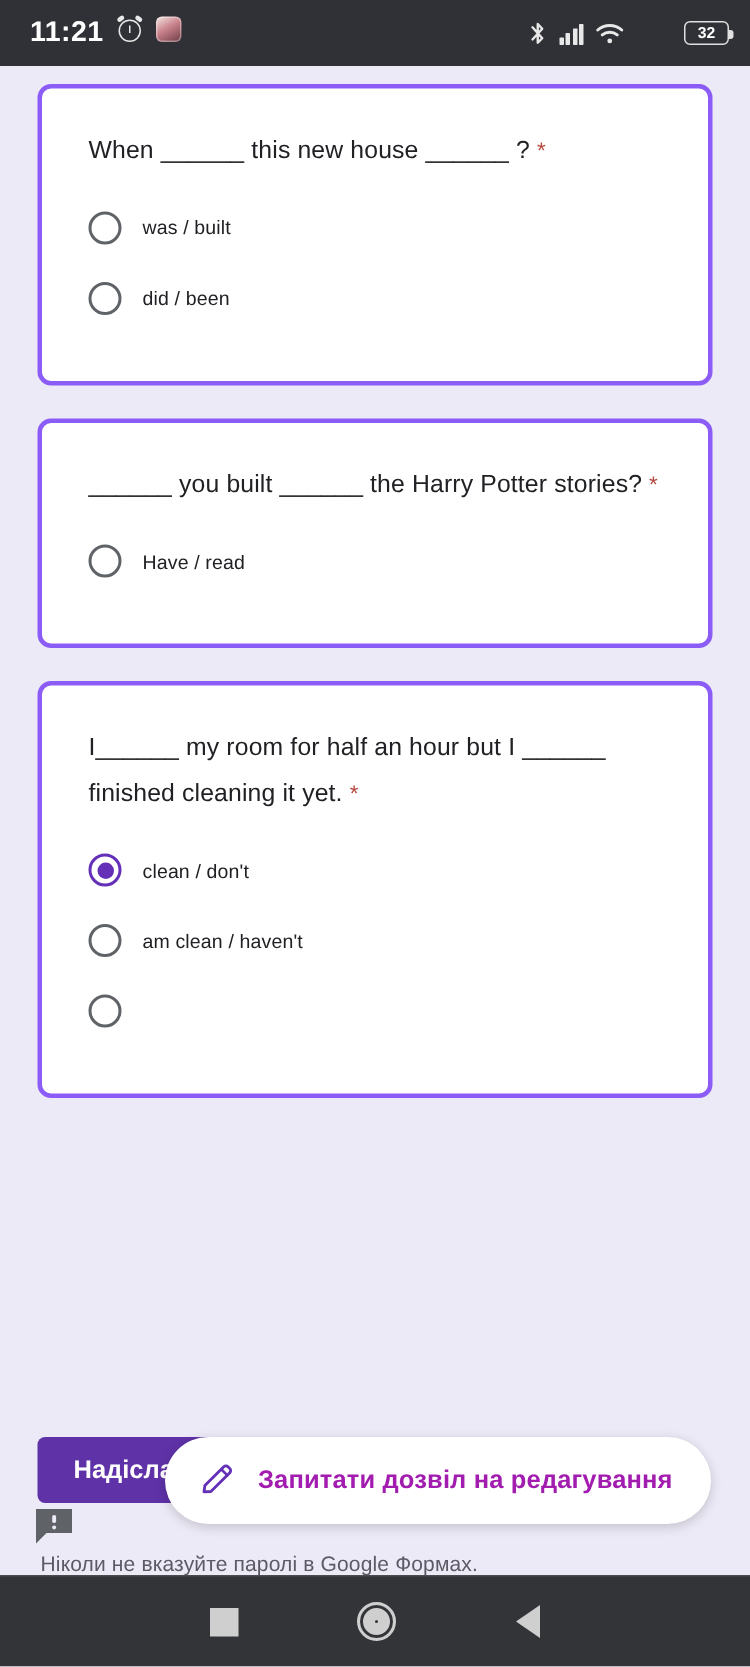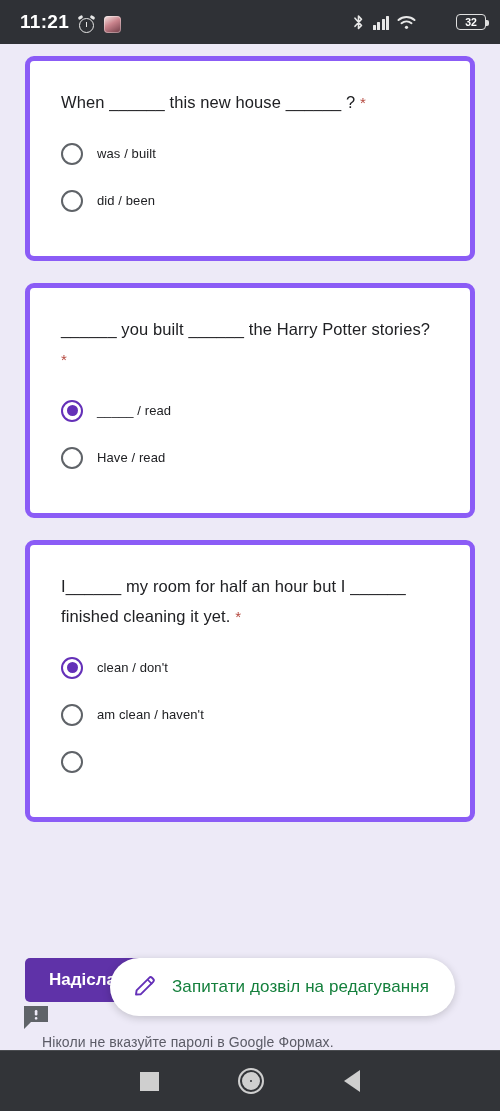--- a/index.html
+++ b/index.html
@@ -17,21 +17,21 @@
   
   .status-bar {
     height: 44px;
     background: #2f3136;
     display: flex;
     align-items: center;
     justify-content: space-between;
     padding: 0 14px 0 20px;
     color: #ffffff;
   }
-  .status-left { display: flex; align-items: flex-end; gap: 9px; }
+  .status-left { display: flex; align-items: flex-start; gap: 9px; }
   .status-time { font-size: 19px; font-weight: bold; letter-spacing: .3px; }
   .status-right { display: flex; align-items: center; gap: 8px; }
   .icon-alarm { width: 17px; height: 17px; position: relative; display:inline-block;}
   .icon-alarm .face {
     position: absolute; left: 1px; top: 2px; width: 15px; height: 15px;
     border: 1.6px solid #e8e8e8; border-radius: 50%;
   }
   .icon-alarm .face:after{
     content:""; position:absolute; left:6px; top:3px; width:1.4px;height:5px;
     background:#e8e8e8;
@@ -68,21 +68,21 @@
 
   
   .form-scroll {
     position: relative;
     height: 1006px;
     padding: 12px 25px 0 25px;
     overflow: hidden;
   }
   .card {
     background: #ffffff;
-    border: 5px solid #8b5cf6;
+    border: 3px solid #8b5cf6;
     border-radius: 9px;
     padding: 26px 30px 26px 31px;
     margin-bottom: 22px;
   }
   .question {
     font-size: 16.5px;
     line-height: 1.85;
     color: #202124;
     margin-bottom: 18px;
     letter-spacing: .1px;
@@ -148,42 +148,42 @@
     overflow: hidden;
     white-space: nowrap;
   }
   .report-icon {
     position: absolute;
     left: 22px; top: 53px;
     width: 28px; height: 26px;
   }
   .footer-note {
     position: absolute;
-    left: 42px; top: 82px;
+    left: 27px; top: 82px;
     font-size: 14px;
     color: #5b5b66;
     letter-spacing: .1px;
   }
   .permission-pill {
     position: absolute;
     left: 110px; top: 958px;
     height: 58px;
     background: #ffffff;
     border-radius: 29px;
     display: flex;
     align-items: center;
     gap: 14px;
     padding: 0 26px 0 22px;
     box-shadow: 0 2px 8px rgba(0,0,0,.18);
     z-index: 5;
   }
   .pill-text {
-    color: #15803d;
+    color: #a21caf;
     font-size: 17px;
-    font-weight: normal;
+    font-weight: bold;
     letter-spacing: .1px;
     white-space: nowrap;
   }
   .pencil { width: 26px; height: 26px; flex: 0 0 auto; }
 
   
   .nav-bar {
     position: absolute;
     left: 0; bottom: 0;
     width: 500px; height: 61px;
@@ -259,24 +259,20 @@
     <div class="option">
       <span class="radio"></span>
       <span class="opt-label">did / been</span>
     </div>
   </div>
 
   <div class="card">
     <div class="question">
       <span>______ you built ______ the Harry Potter stories?</span>
       <span class="req">*</span>
-    </div>
-    <div class="option">
-      <span class="radio checked"></span>
-      <span class="opt-label">_____ / read</span>
     </div>
     <div class="option">
       <span class="radio"></span>
       <span class="opt-label">Have / read</span>
     </div>
   </div>
 
   <div class="card">
     <div class="question">
       <span>I______ my room for half an hour but I ______ finished cleaning it yet.</span>

